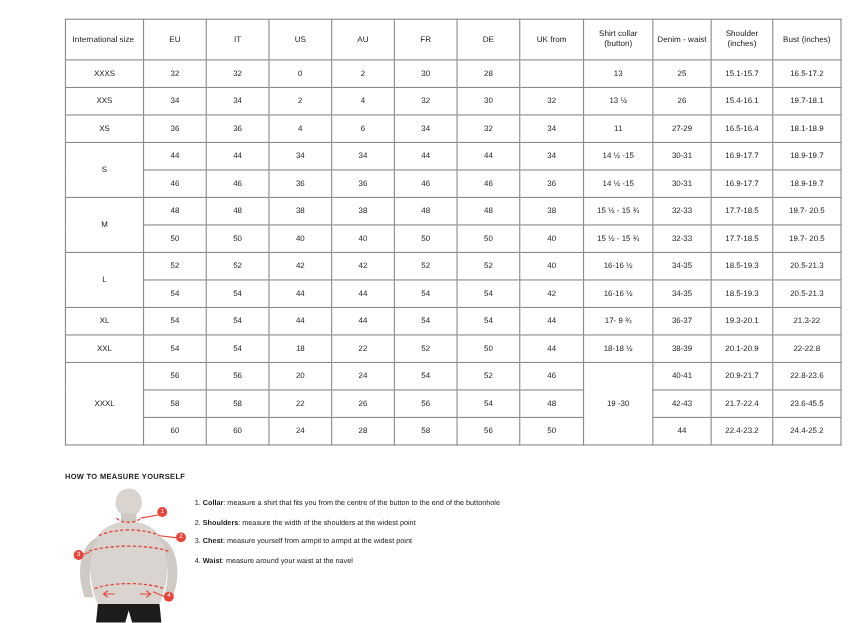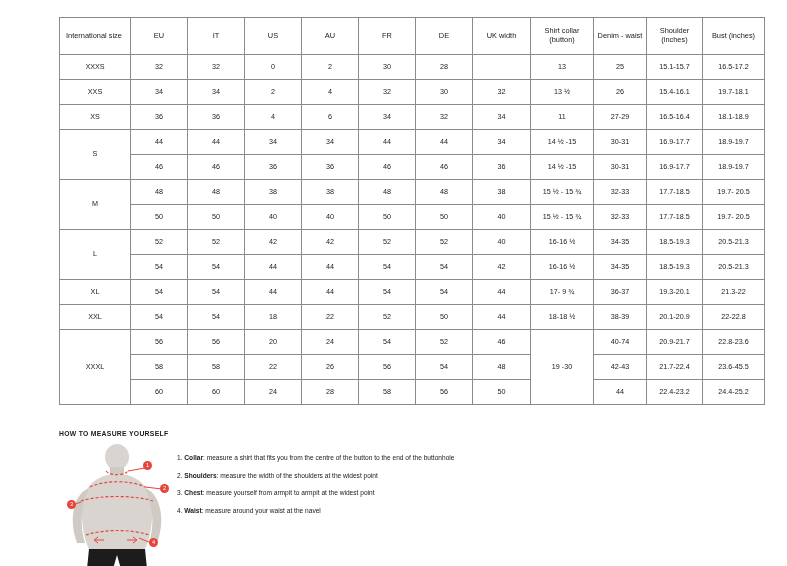--- a/index.html
+++ b/index.html
@@ -136,21 +136,21 @@
     </colgroup>
     <thead>
       <tr>
         <th class="left-head">International size</th>
         <th>EU</th>
         <th>IT</th>
         <th>US</th>
         <th>AU</th>
         <th>FR</th>
         <th>DE</th>
-        <th>UK width</th>
+        <th>UK from</th>
         <th>Shirt collar (button)</th>
         <th>Denim - waist</th>
         <th>Shoulder (inches)</th>
         <th>Bust (inches)</th>
       </tr>
     </thead>
     <tbody id="table-body">
         <tr>
           <td>XXXS</td>
           <td>32</td>
@@ -305,21 +305,21 @@
         <tr>
           <td rowspan="3">XXXL</td>
           <td>56</td>
           <td>56</td>
           <td>20</td>
           <td>24</td>
           <td>54</td>
           <td>52</td>
           <td>46</td>
           <td rowspan="3">19 -30</td>
-          <td>40-74</td>
+          <td>40-41</td>
           <td>20.9-21.7</td>
           <td>22.8-23.6</td>
         </tr>
         <tr>
           <td>58</td>
           <td>58</td>
           <td>22</td>
           <td>26</td>
           <td>56</td>
           <td>54</td>

